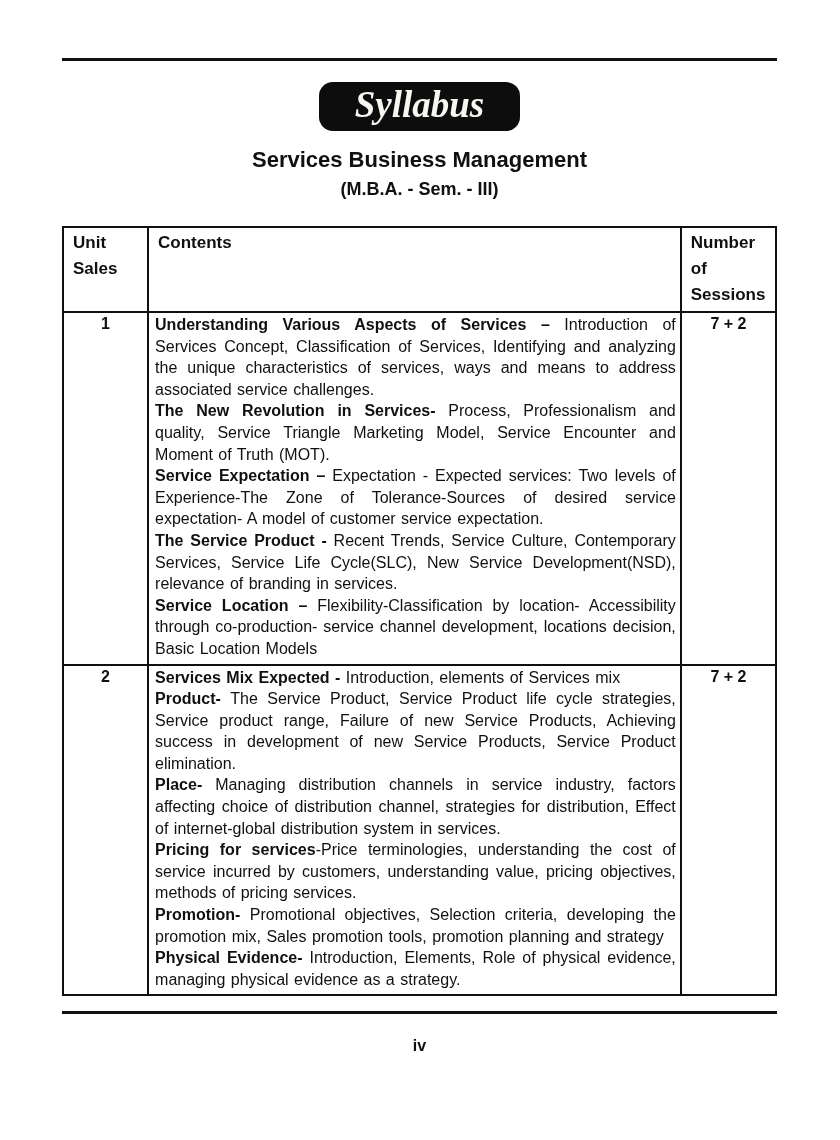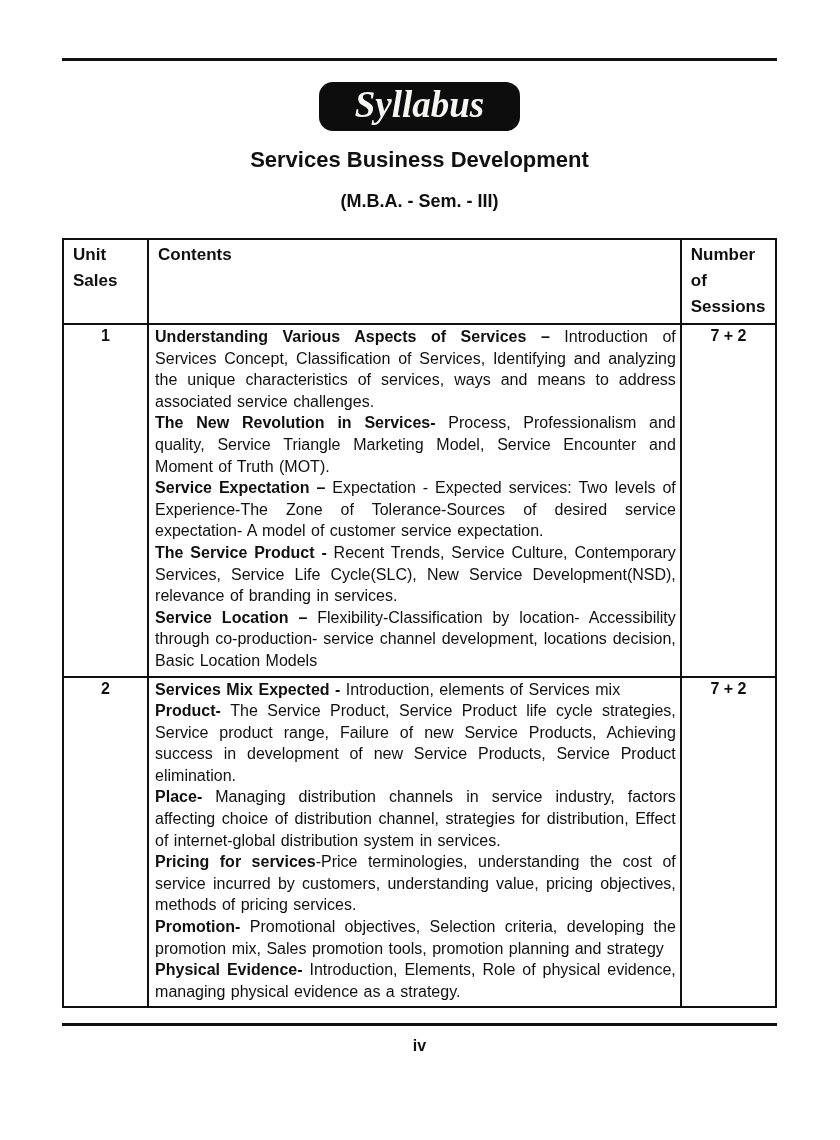--- a/index.html
+++ b/index.html
@@ -36,21 +36,21 @@
   }
   .title{
     margin:16px 0 0 0;
     font-size:22px;line-height:26px;
     font-weight:bold;text-align:center;
   }
   .subtitle{
     font-size:18px;line-height:22px;
     font-weight:bold;text-align:center;
   }
-  .subtitle-1{margin-top:17px;}
+  .subtitle-1{margin-top:5px;}
   .subtitle-2{margin-top:3px;}
   table.syllabus-table{
     margin-top:26px;
     width:715px;
     border-collapse:collapse;
     table-layout:fixed;
   }
   .syllabus-table th,.syllabus-table td{
     border:2px solid var(--ink);
     vertical-align:top;
@@ -68,38 +68,38 @@
     text-align:center;padding-top:2px;
   }
   td.cell-contents{padding:1px 4px 4px 6px;}
   td.cell-contents p{
     margin:0;
     font-size:16px;line-height:21.6px;
     text-align:justify;
     word-spacing:1px;
   }
   .page-number{
-    margin-top:11px;
+    margin-top:23px;
     text-align:center;
     font-size:16px;font-weight:bold;
   }
 </style>
 </head>
 <body>
 
 <div class="page">
   <div class="content">
 
     <div class="rule rule-top"></div>
 
     <div class="banner">
       <span class="banner-text">Syllabus</span>
     </div>
 
-    <h1 class="title">Services Business Development</h1>
+    <h1 class="title">Services Business Management</h1>
     <div class="subtitle subtitle-1">(M.B.A. - Sem. - III)</div>
 
     <table class="syllabus-table">
       <thead>
         <tr>
           <th class="col-unit">
             <div>Unit</div>
             <div>Sales</div>
           </th>
           <th class="col-contents">

